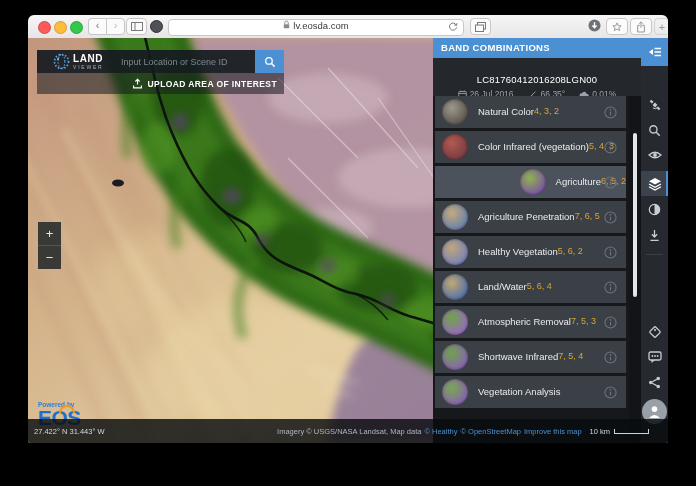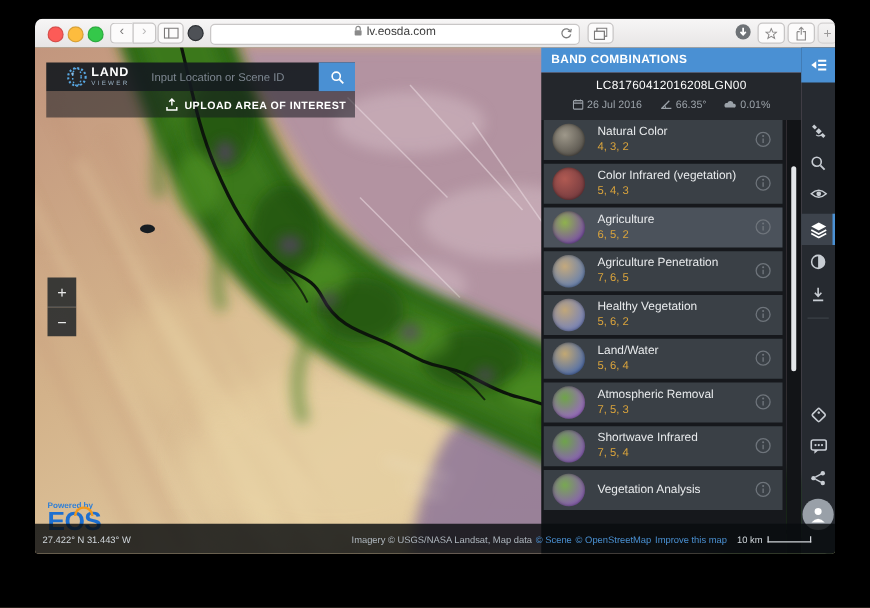--- a/index.html
+++ b/index.html
@@ -60,31 +60,31 @@
   .coords{color:#d2d8dd;margin-right:auto;}
   .attr a,.lnk{color:#4a90d2;text-decoration:none;margin-left:3px;cursor:pointer;}
   .scaletxt{margin:0 4px 0 8px;color:#d2d8dd;}
   .scalebar{width:33px;height:4px;border:1px solid #cfd3d7;border-top:none;margin-right:13px;}
   
   .pheader{position:absolute;top:0;right:0;width:235px;height:20px;background:#4a90d3;z-index:30;
            color:#fff;font-size:9.5px;font-weight:bold;letter-spacing:.3px;line-height:20px;
            padding-left:8px;box-sizing:border-box;}
   .scenebar{position:absolute;top:20px;right:27px;width:208px;height:38px;background:#24272c;
             z-index:30;text-align:center;color:#fff;}
-  .sid{font-size:9.5px;padding-top:5px;letter-spacing:.2px;}
+  .sid{font-size:9.5px;padding-top:16px;letter-spacing:.2px;}
   .smeta{display:flex;justify-content:center;align-items:center;gap:4px;font-size:8.5px;
          color:#9ba2a9;margin-top:4px;}
   .smeta .grp{display:flex;align-items:center;gap:3px;margin:0 5px;}
   .list{position:absolute;top:58px;right:39px;width:196px;bottom:0;background:#16181c;
         overflow:hidden;z-index:30;}
   .item{position:relative;height:32px;margin:0 3px 3px 2px;background:#3a4046;display:flex;
         align-items:center;cursor:pointer;}
-  .item.sel{background:#4b525b;}
+  .item.sel{background:#4b525b;justify-content:flex-end;}
   .thumb{width:26px;height:26px;border-radius:50%;margin-left:7px;flex:none;box-shadow:inset 0 0 3px rgba(0,0,0,.5);}
-  .itxt{margin-left:10px;display:flex;flex-direction:column;line-height:1.25;}
+  .itxt{margin-left:10px;display:flex;flex-direction:row;line-height:1.25;}
   .ititle{font-size:9.5px;color:#e9ebed;}
   .ibands{font-size:9px;color:#d9a33c;}
   .info{position:absolute;right:9px;top:9px;}
   .gutter{position:absolute;top:58px;right:27px;width:12px;bottom:0;background:#121417;z-index:30;}
   .sthumb{position:absolute;left:4px;top:37px;width:4px;height:164px;background:#e3e6e9;border-radius:2px;}
   .sidebar{position:absolute;top:0;right:0;width:27px;height:100%;background:#262a30;z-index:40;}
   .collapse{height:28px;background:#4a90d3;display:flex;align-items:center;justify-content:center;cursor:pointer;}
   .sicon{position:absolute;left:0;width:27px;display:flex;justify-content:center;cursor:pointer;}
   .sactive{position:absolute;left:0;top:133px;width:25px;height:25px;background:#3d434c;
            border-right:2px solid #4a90d3;}
@@ -517,21 +517,21 @@
           <svg width="15" height="15" viewBox="0 0 14 14">
             <circle cx="7" cy="4.8" r="2.6" fill="#fff"></circle>
             <path d="M2,13 Q7,7.6 12,13 Z" fill="#fff"></path>
           </svg>
         </span>
       </div>
 
       <div class="bottombar">
         <span class="coords">27.422° N 31.443° W</span>
         <span class="attr">Imagery © USGS/NASA Landsat, Map data</span>
-        <span class="lnk">© Scene</span>
+        <span class="lnk">© Healthy</span>
         <span class="lnk">© OpenStreetMap</span>
         <span class="lnk">Improve this map</span>
         <span class="scaletxt">10 km</span>
         <span class="scalebar"></span>
       </div>
 
     </div>
   </div>
 </div>
 

